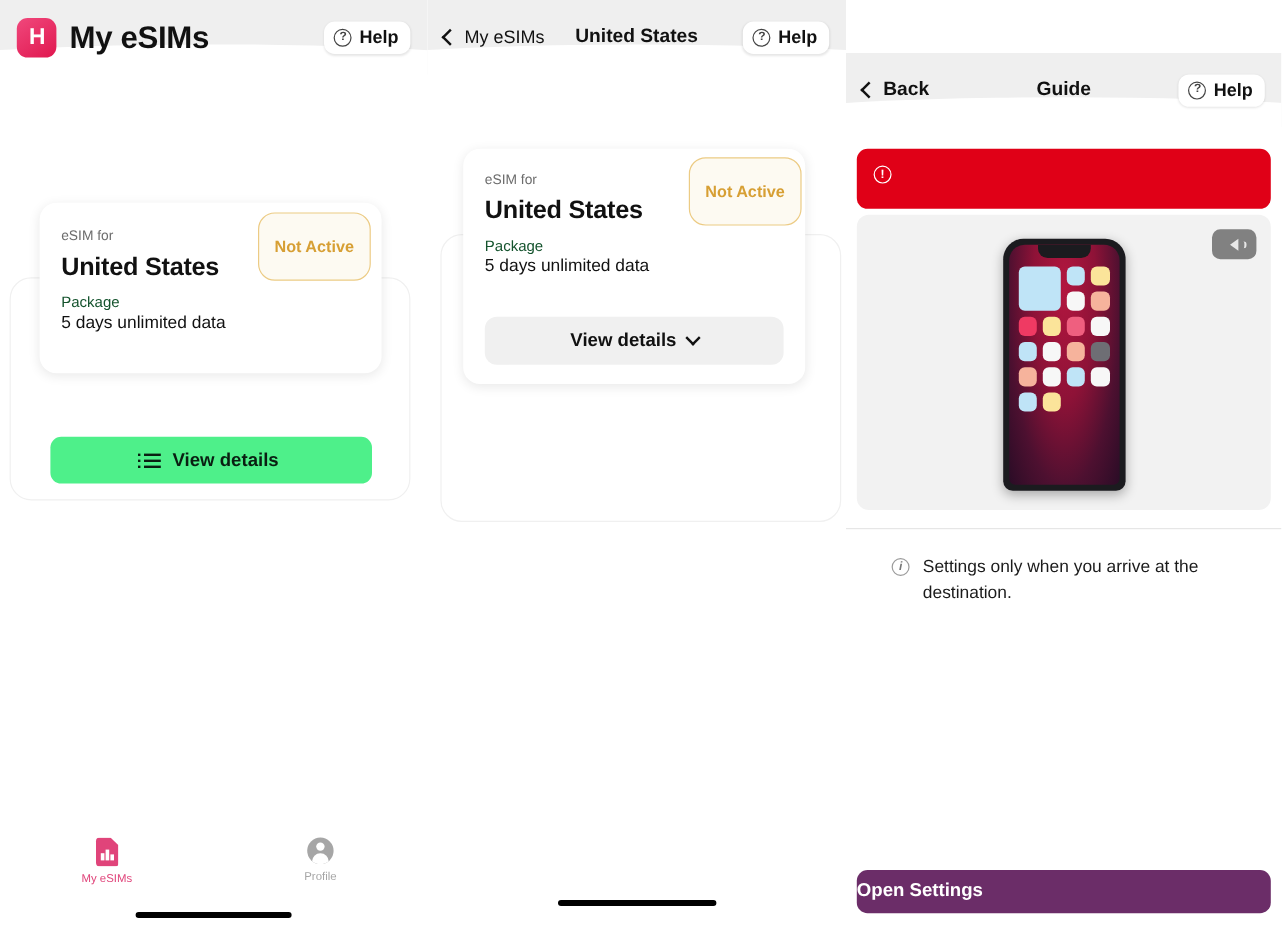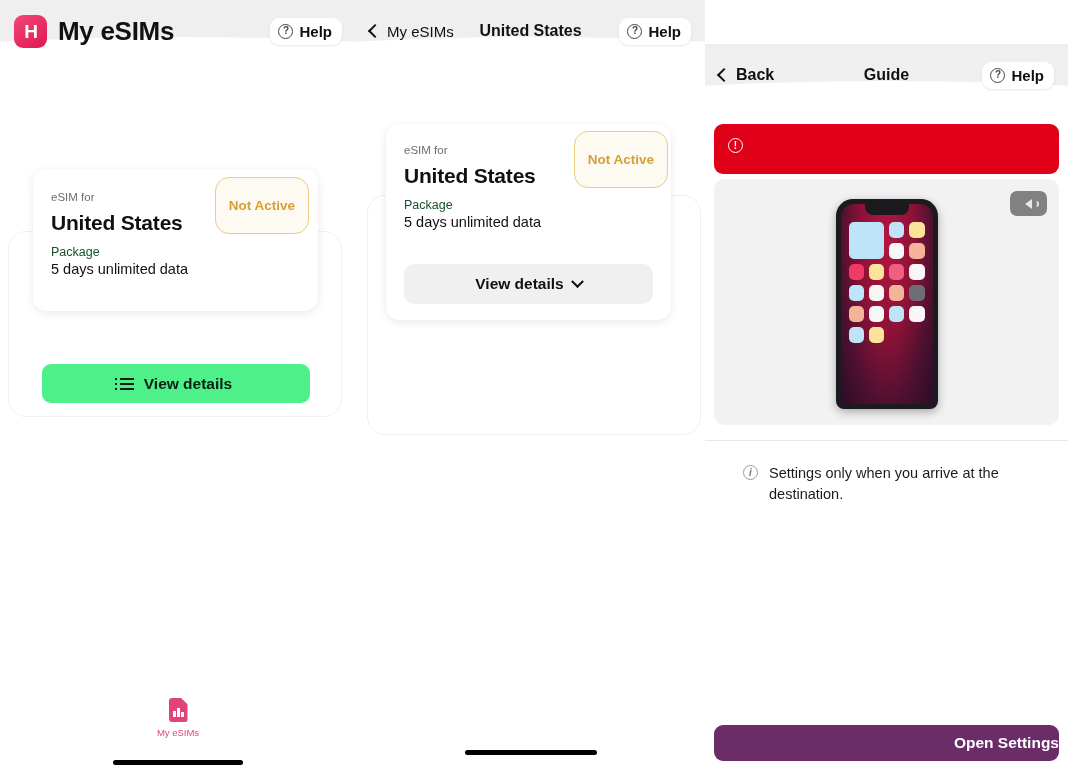--- a/index.html
+++ b/index.html
@@ -286,21 +286,21 @@
   .p3-note {
     position: absolute; left: 38px; top: 419px; width: 290px;
     display: flex; gap: 11px;
   }
   .p3-note .note-text { font-size: 14.5px; line-height: 1.42; color: #1b1b1b; }
   .btn-purple {
     position: absolute; left: 9px; top: 681px;
     width: 345px; height: 36px;
     background: #6b2d68; border: none; border-radius: 9px;
     color: #fff; font-size: 15.5px; font-weight: 700;
-    display: flex; align-items: center; justify-content: flex-end;
+    display: flex; align-items: center; justify-content: flex-start;
     cursor: pointer;
   }
   .p2-home {
     position: absolute; bottom: 18px; left: 50%; transform: translateX(-50%);
     width: 132px; height: 5px; background: #000; border-radius: 3px;
   }
 </style>
 </head>
 <body>
 
@@ -335,20 +335,24 @@
           <i></i>
           <i></i>
         </span>
       <span>View details</span>
     </button>
 
     <div class="tabbar">
       <div class="tab tab-active">
         <span class="sim-glyph"></span>
         <span class="tab-label">My eSIMs</span>
+      </div>
+      <div class="tab tab-inactive">
+        <span class="profile-glyph"></span>
+        <span class="tab-label">Profile</span>
       </div>
       <div class="home-indicator"></div>
     </div>
   </div>
 
   <div class="panel panel-2">
     <div class="topbar">
       <div class="nav-back">
         <span class="chev-left"></span>
         <span class="nav-back-label">My eSIMs</span>

